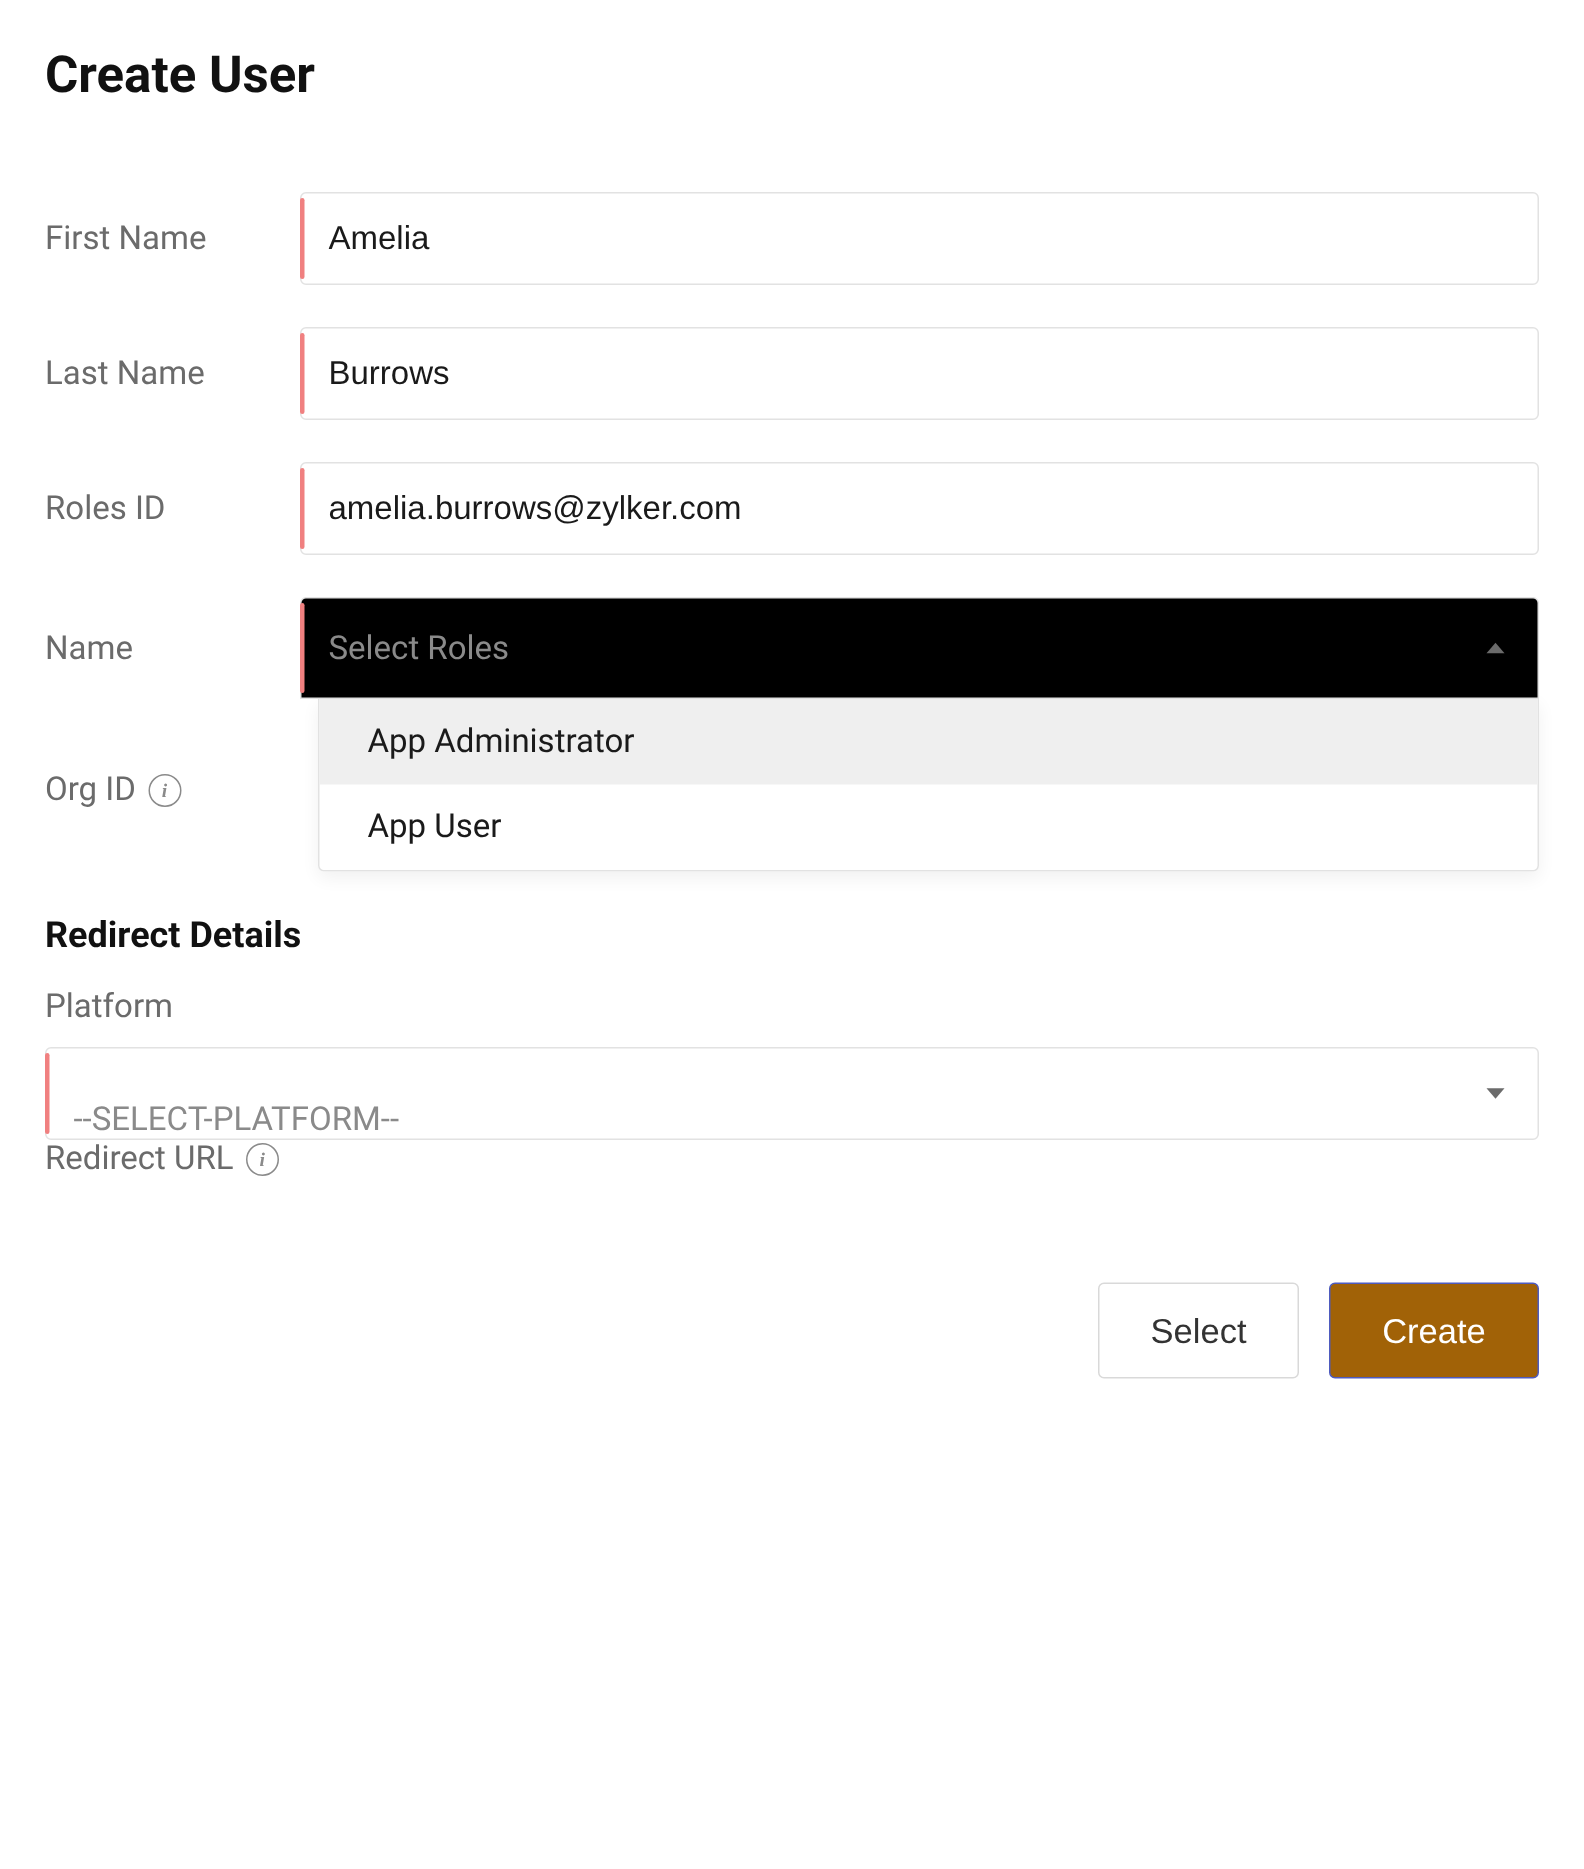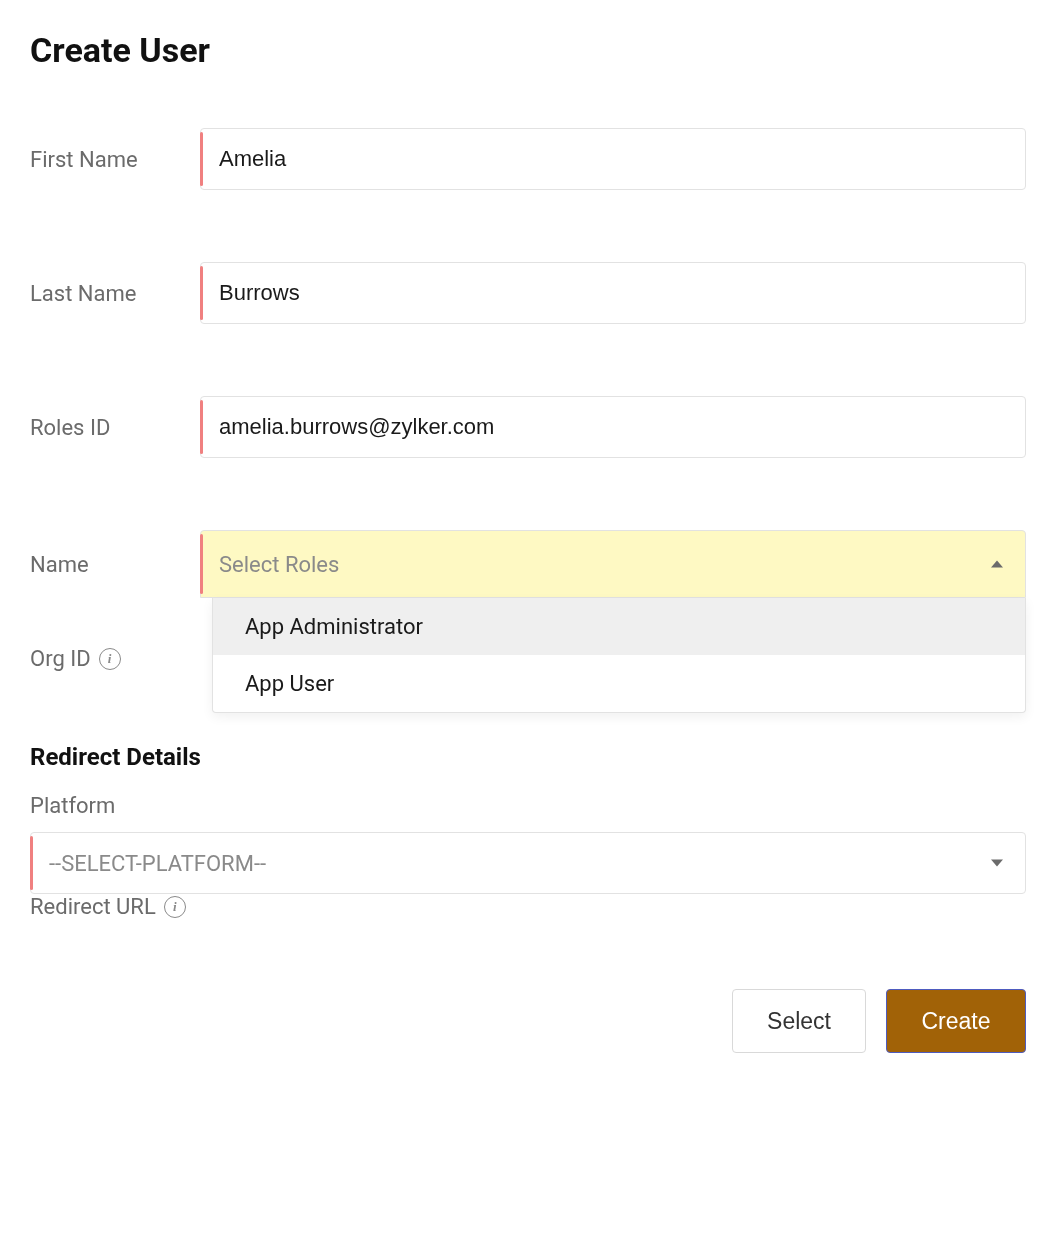--- a/index.html
+++ b/index.html
@@ -13,21 +13,21 @@
   }
   h1.title {
     font-size: 34px;
     font-weight: 700;
     margin: 0 0 58px 0;
     color: #111;
   }
   .form-row {
     display: flex;
     align-items: center;
-    margin-bottom: 72px;
+    margin-bottom: 28px;
     position: relative;
   }
   .form-label {
     flex: 0 0 170px;
     font-size: 22px;
     color: #6b6b6b;
     display: flex;
     align-items: center;
     gap: 8px;
   }
@@ -60,21 +60,21 @@
     color: #8a8a8a;
   }
   .select-display {
     width: 100%;
     height: 68px;
     border: 1px solid #e2e2e2;
     border-radius: 4px 4px 0 0;
     padding: 0 48px 0 18px;
     font-size: 22px;
     color: #8a8a8a;
-    background: #fef9c3;
+    background: #000000;
     display: flex;
     align-items: center;
     position: relative;
     cursor: pointer;
   }
   .select-display .caret {
     position: absolute;
     right: 22px;
     top: 50%;
     transform: translateY(-50%);
@@ -137,21 +137,21 @@
   .select-box {
     width: 100%;
     height: 62px;
     border: 1px solid #e2e2e2;
     border-radius: 4px;
     padding: 0 48px 0 18px;
     font-size: 22px;
     color: #8a8a8a;
     background: #fff;
     display: flex;
-    align-items: center;
+    align-items: flex-end;
     position: relative;
     cursor: pointer;
   }
   .select-box .caret {
     position: absolute;
     right: 22px;
     top: 50%;
     transform: translateY(-50%);
     width: 0; height: 0;
     border-left: 6px solid transparent;

